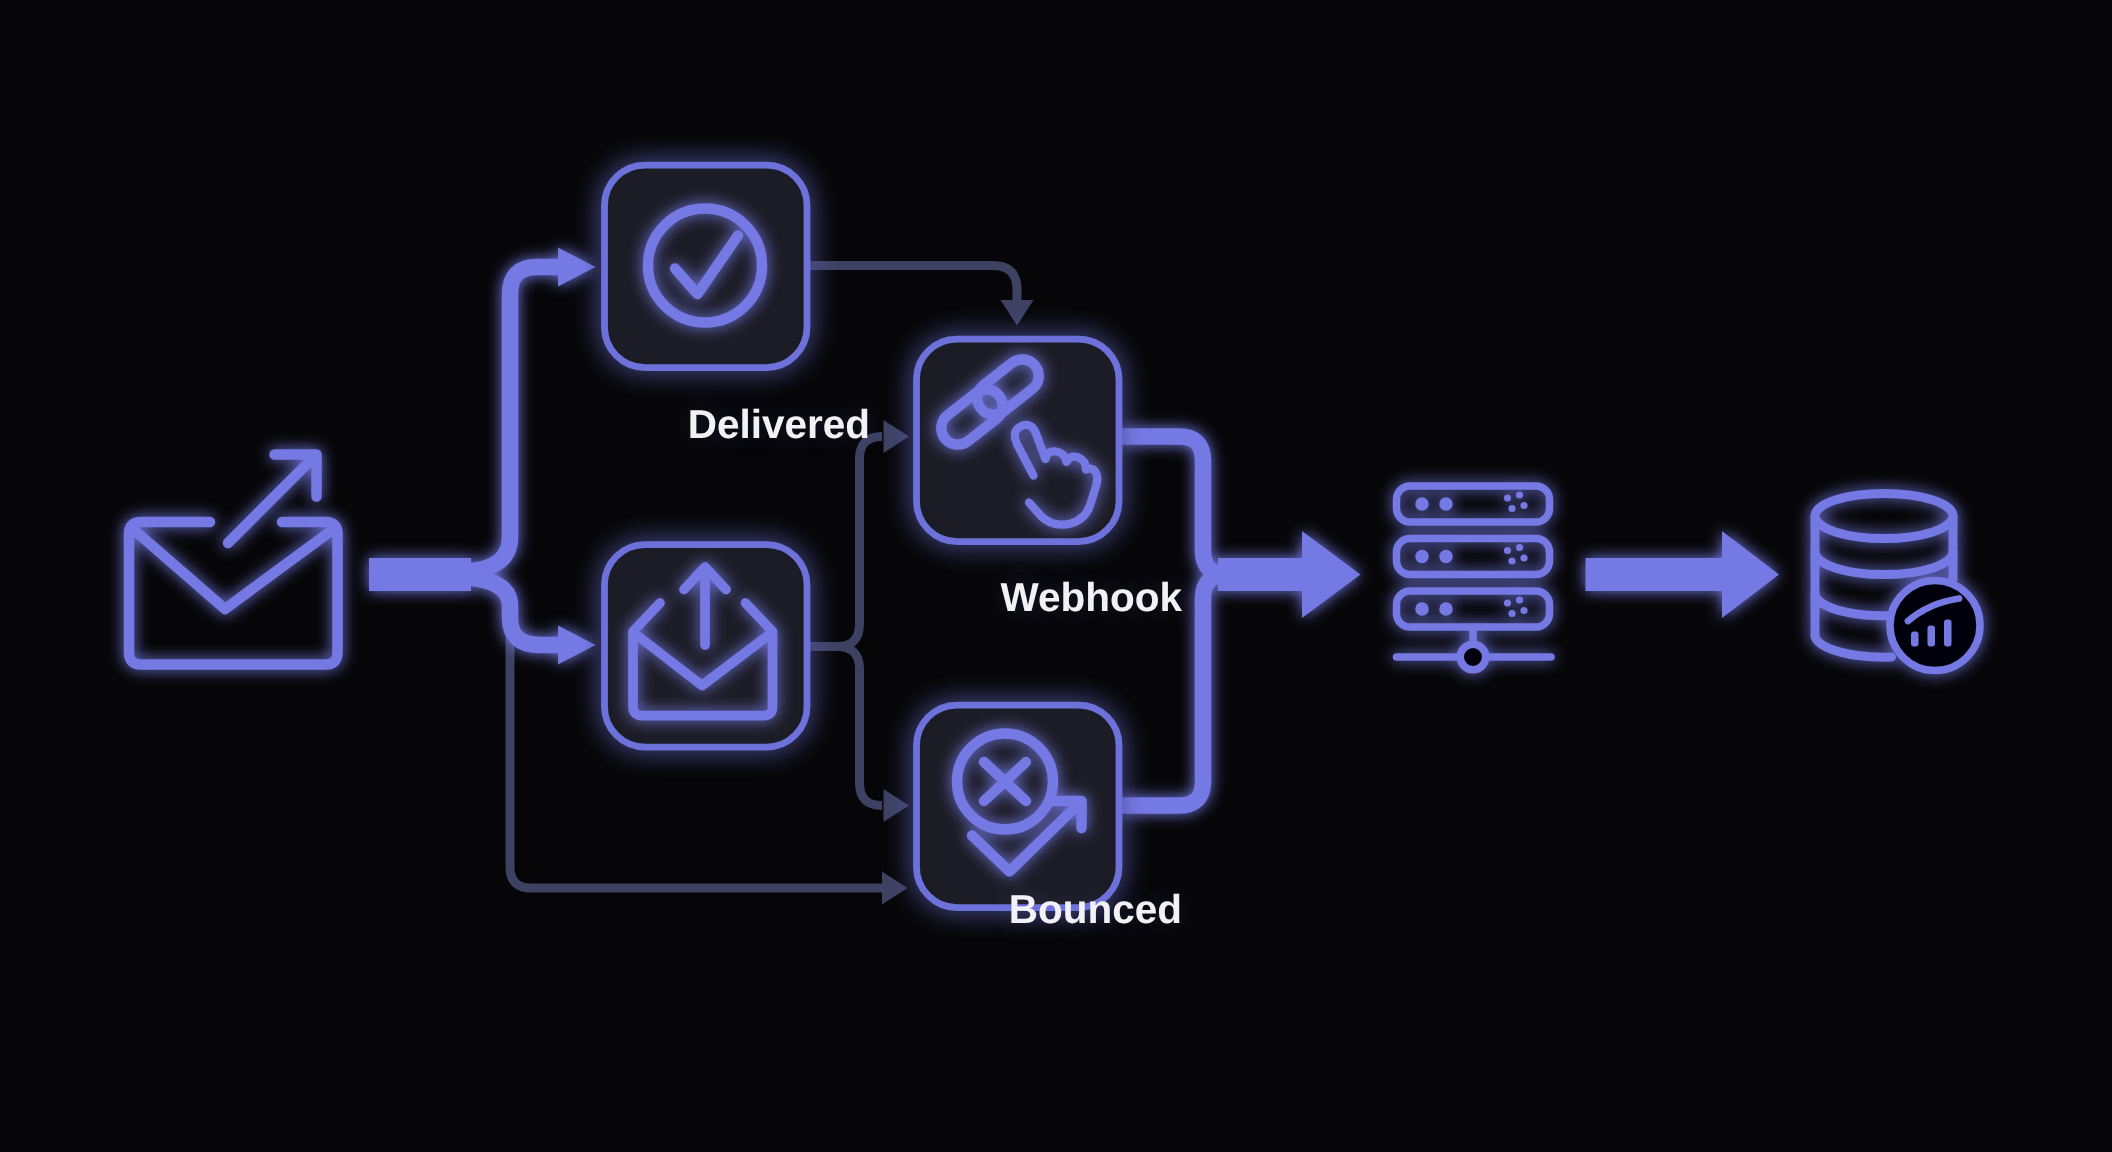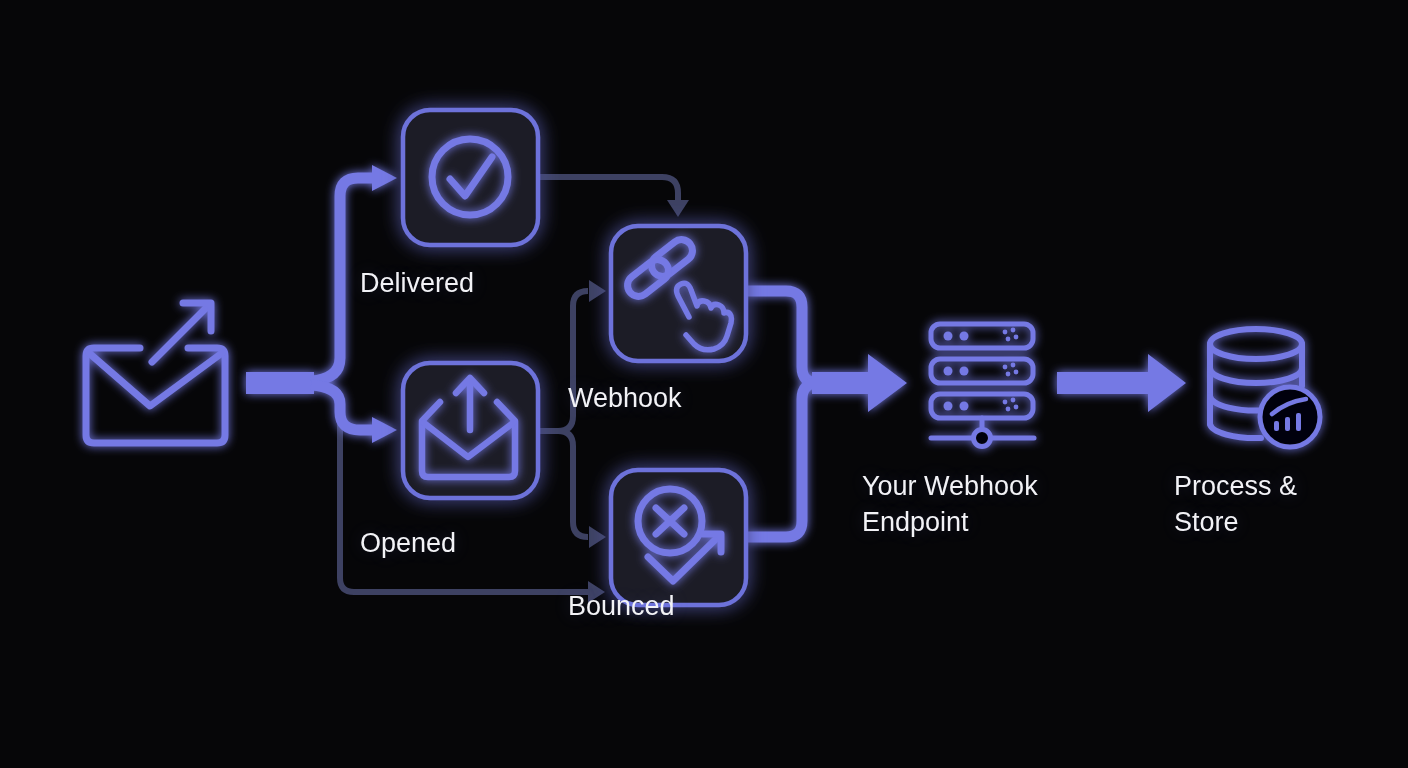--- a/index.html
+++ b/index.html
@@ -17,22 +17,22 @@
          font-family:"Liberation Sans",sans-serif}
   svg{position:absolute;left:0;top:0}
   .s-bright{stroke:var(--accent);stroke-width:11;fill:none;stroke-linecap:butt}
   .f-bright{fill:var(--accent);stroke:none}
   .s-dim{stroke:var(--line-dim);stroke-width:6;fill:none;stroke-linecap:butt}
   .f-dim{fill:var(--line-dim);stroke:none}
   .node-box{fill:var(--box-fill);stroke:var(--box-border);stroke-width:4.5}
   .icon{stroke:var(--accent);fill:none;stroke-linecap:round;stroke-linejoin:round}
   .icon-fill{fill:var(--accent);stroke:none}
   .badge-bg{fill:var(--bg)}
-  .lbl{position:absolute;transform:translateX(-50%);text-align:left;
-       font-size:27px;line-height:36px;font-weight:400;color:var(--label);
+  .lbl{position:absolute;transform:translateX(-50%);text-align:right;
+       font-size:27px;line-height:36px;font-weight:700;color:var(--label);
        text-shadow:0 0 18px rgba(140,150,255,.20);white-space:pre-line}
   .lbl-email{left:154px;top:469px;width:220px}
   .lbl-delivered{left:470px;top:265px;width:220px}
   .lbl-opened{left:470px;top:525px;width:220px}
   .lbl-clicked{left:678px;top:380px;width:220px}
   .lbl-bounced{left:678px;top:588px;width:220px}
   .lbl-webhook{left:982px;top:468px;width:240px}
   .lbl-process{left:1264px;top:468px;width:180px}
 </style>
 </head>
@@ -164,18 +164,15 @@
       <path class="icon" stroke-width="4.5" d="M 1272 414 Q 1286 402 1306 399"></path>
       <g class="icon-fill">
         <rect x="1274" y="421" width="5" height="10" rx="2"></rect>
         <rect x="1285" y="417" width="5" height="14" rx="2"></rect>
         <rect x="1296" y="413" width="5" height="18" rx="2"></rect>
       </g>
     </g>
   </svg>
 
   <div class="lbl lbl-delivered">Delivered</div>
-  <div class="lbl lbl-opened">Opened</div>
   <div class="lbl lbl-clicked">Webhook</div>
   <div class="lbl lbl-bounced">Bounced</div>
-  <div class="lbl lbl-webhook">Your Webhook Endpoint</div>
-  <div class="lbl lbl-process">Process &amp; Store</div>
 </div>
 
 </body></html>

